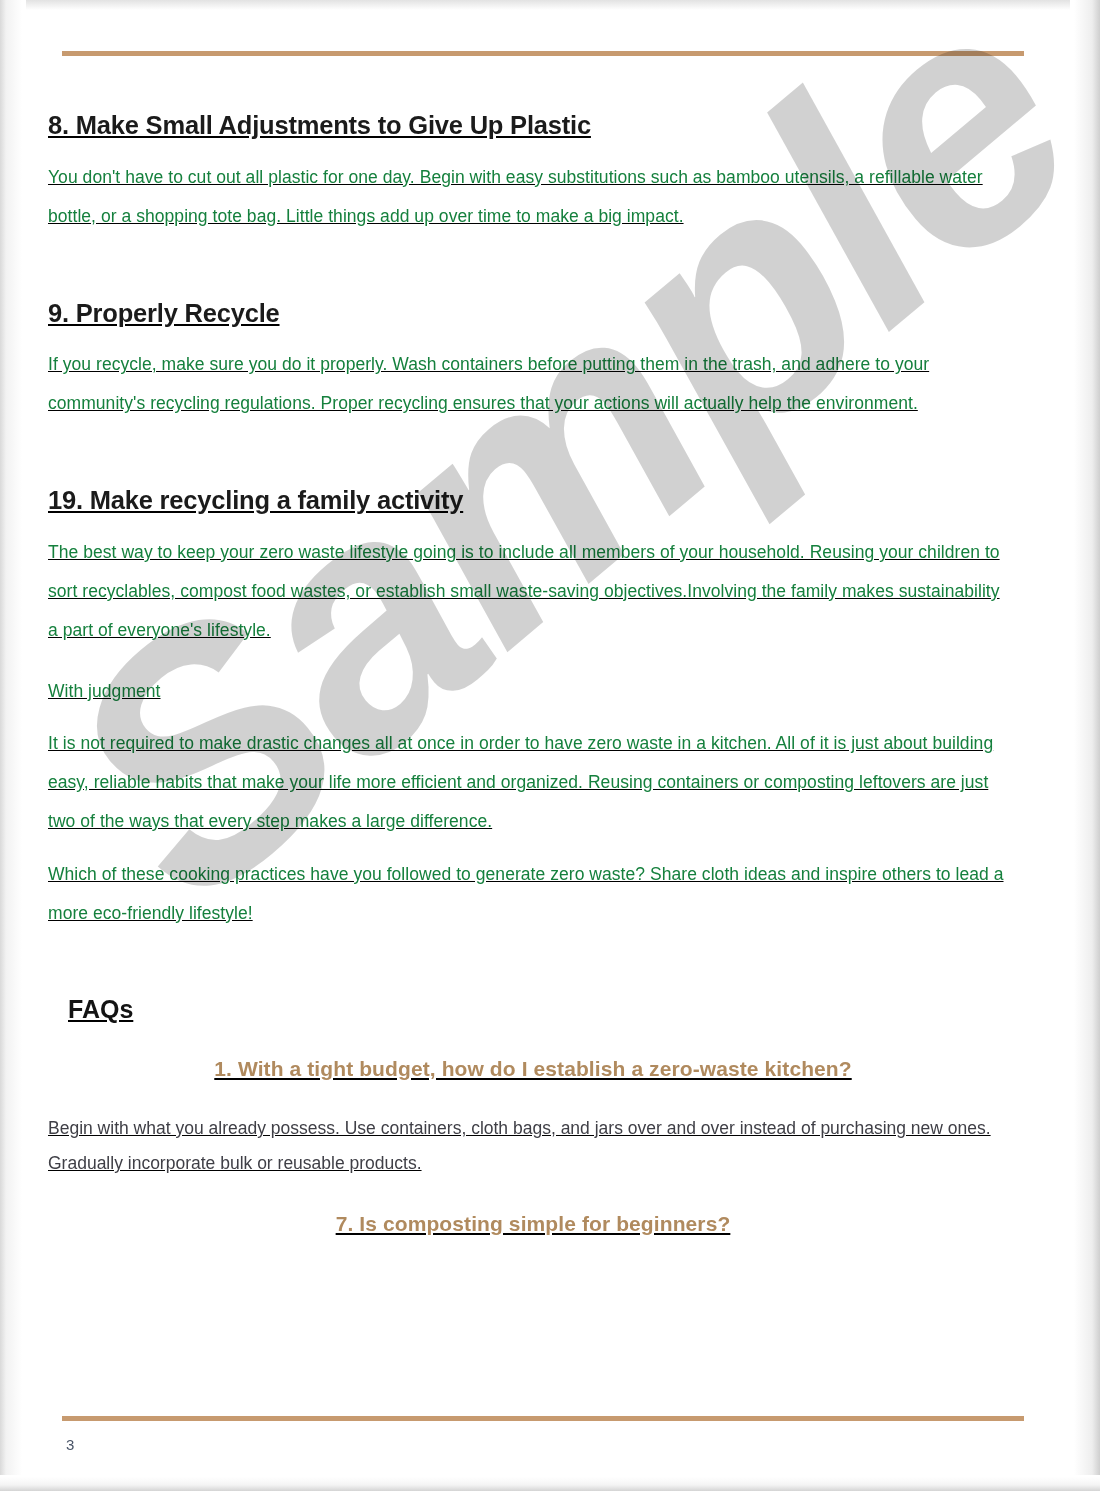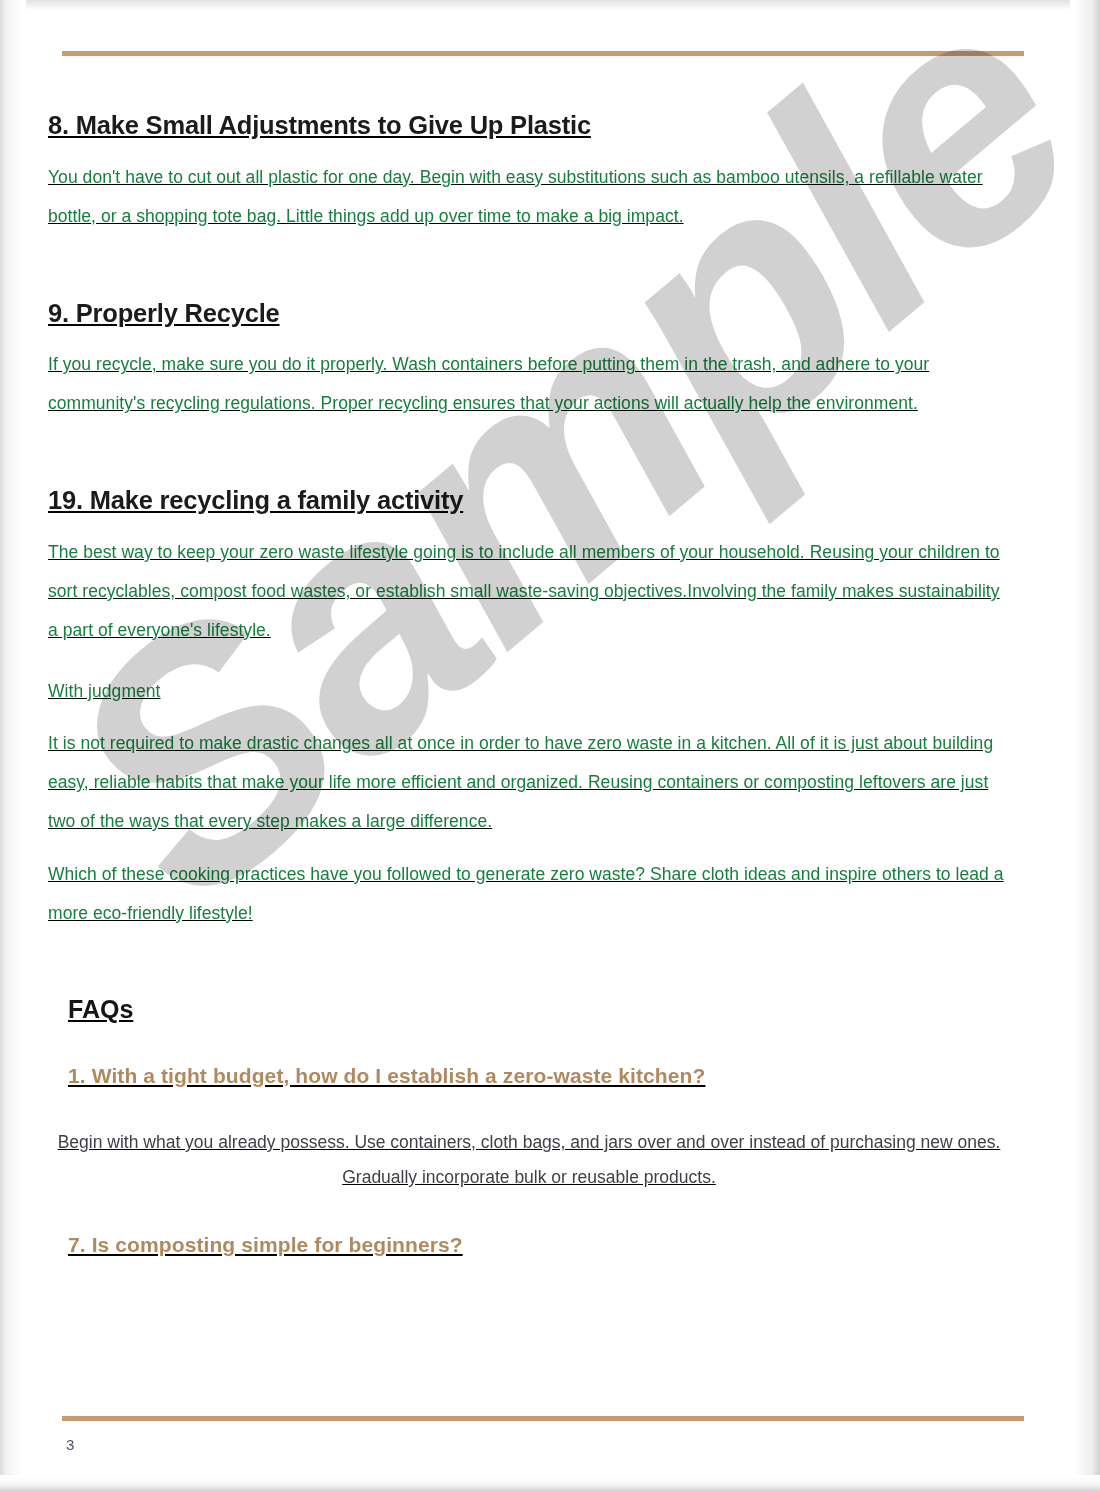--- a/index.html
+++ b/index.html
@@ -126,36 +126,36 @@
 
   h3.faq-title {
     margin: 0 0 10px 12px;
     padding-left: 8px;
     font-size: 25px;
     font-weight: 700;
     color: #131313;
   }
 
   p.faq-question {
-    margin: 12px;
+    margin: 5px;
     padding-left: 8px;
     font-size: 21px;
     font-weight: 700;
     line-height: 1.5;
     color: #b08köy;
     color: #b08a5e;
     letter-spacing: 0.1px;
+    text-align: center;
   }
 
   p.faq-answer {
     margin: 0;
     font-size: 17.5px;
     line-height: 2.0;
     color: #3f3f46;
-    text-align: center;
   }
 
   .footer-page-number {
     position: absolute;
     left: 66px;
     top: 1436px;
     font-size: 15px;
     color: #4a5568;
     z-index: 2;
   }

